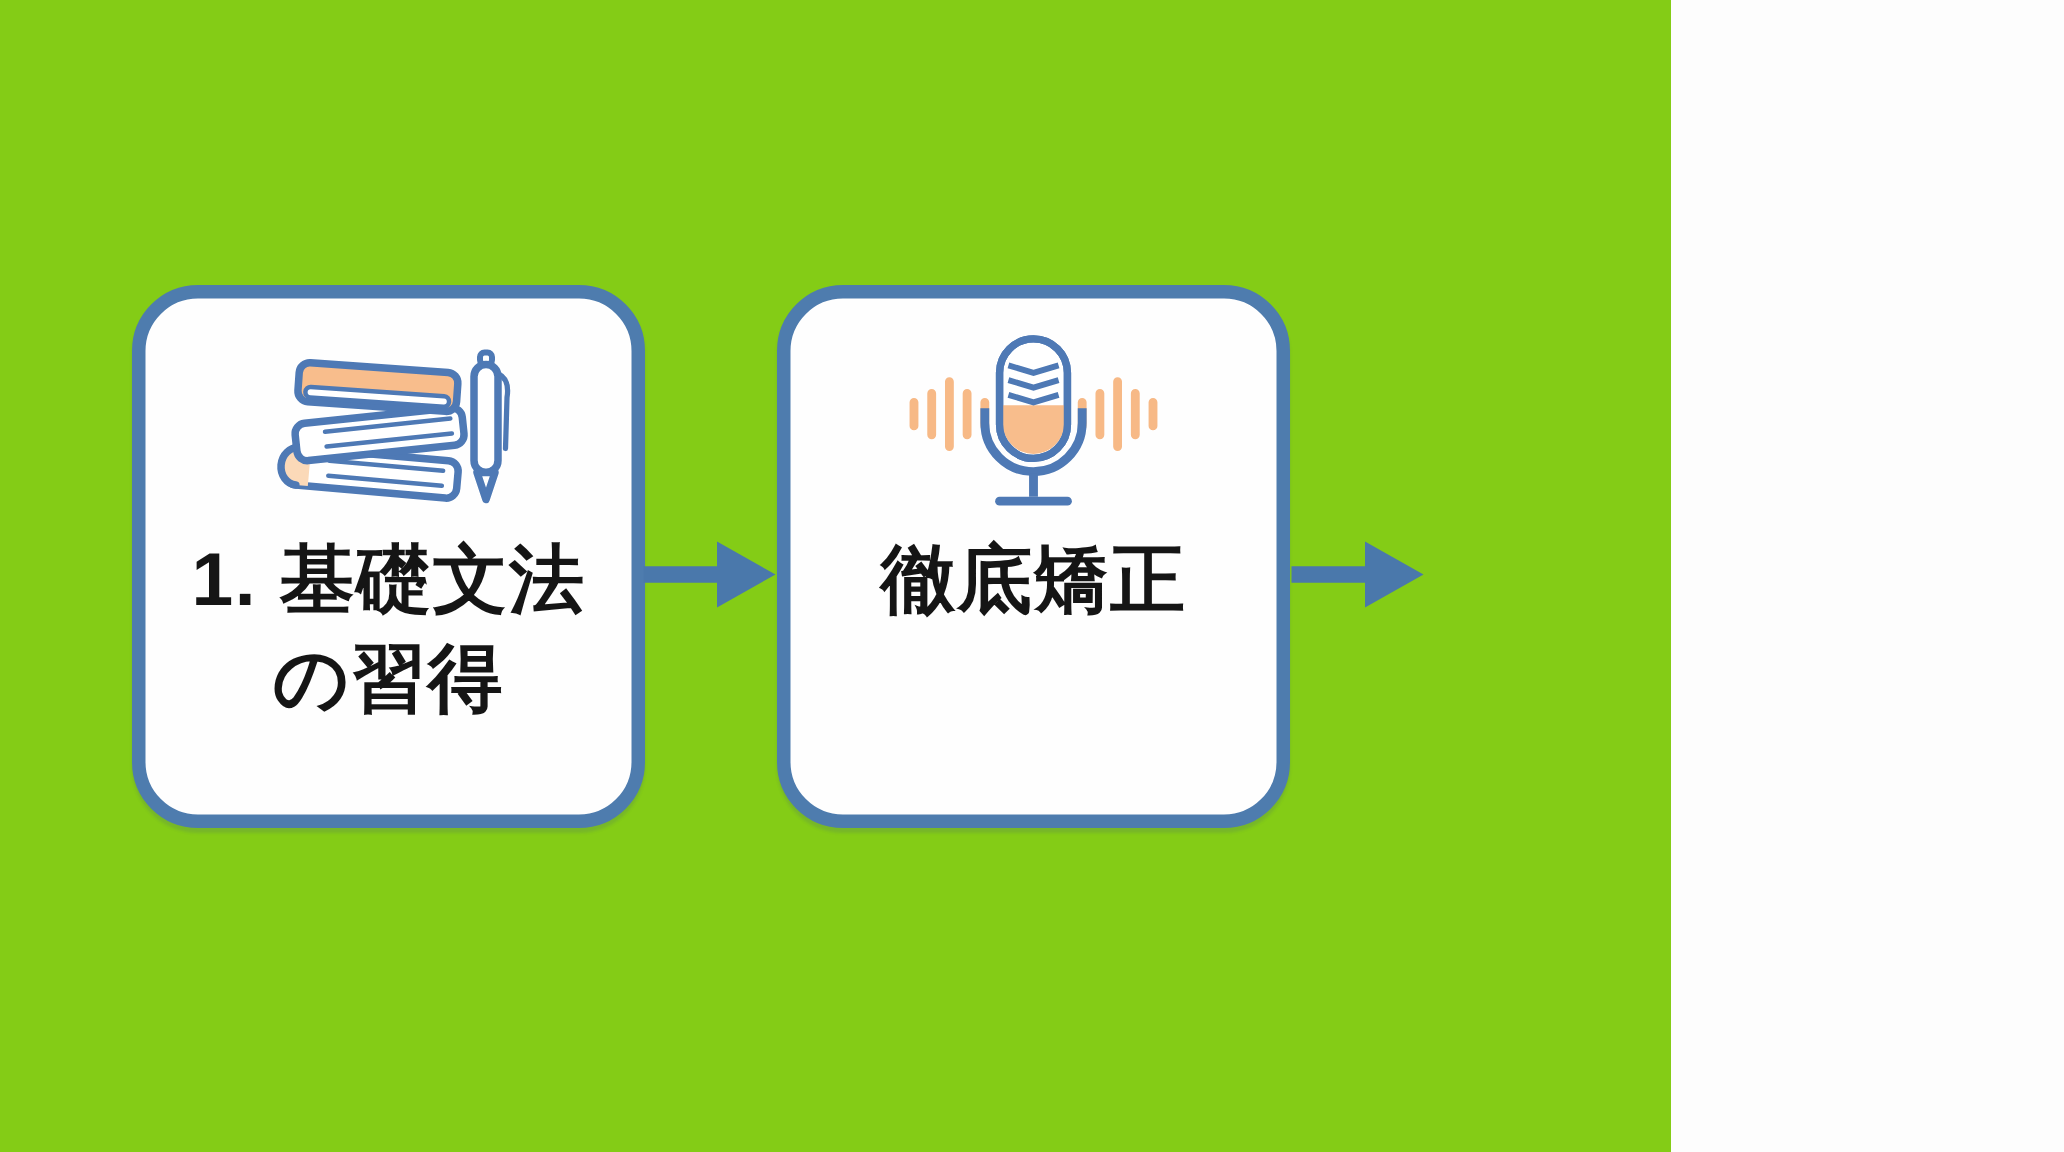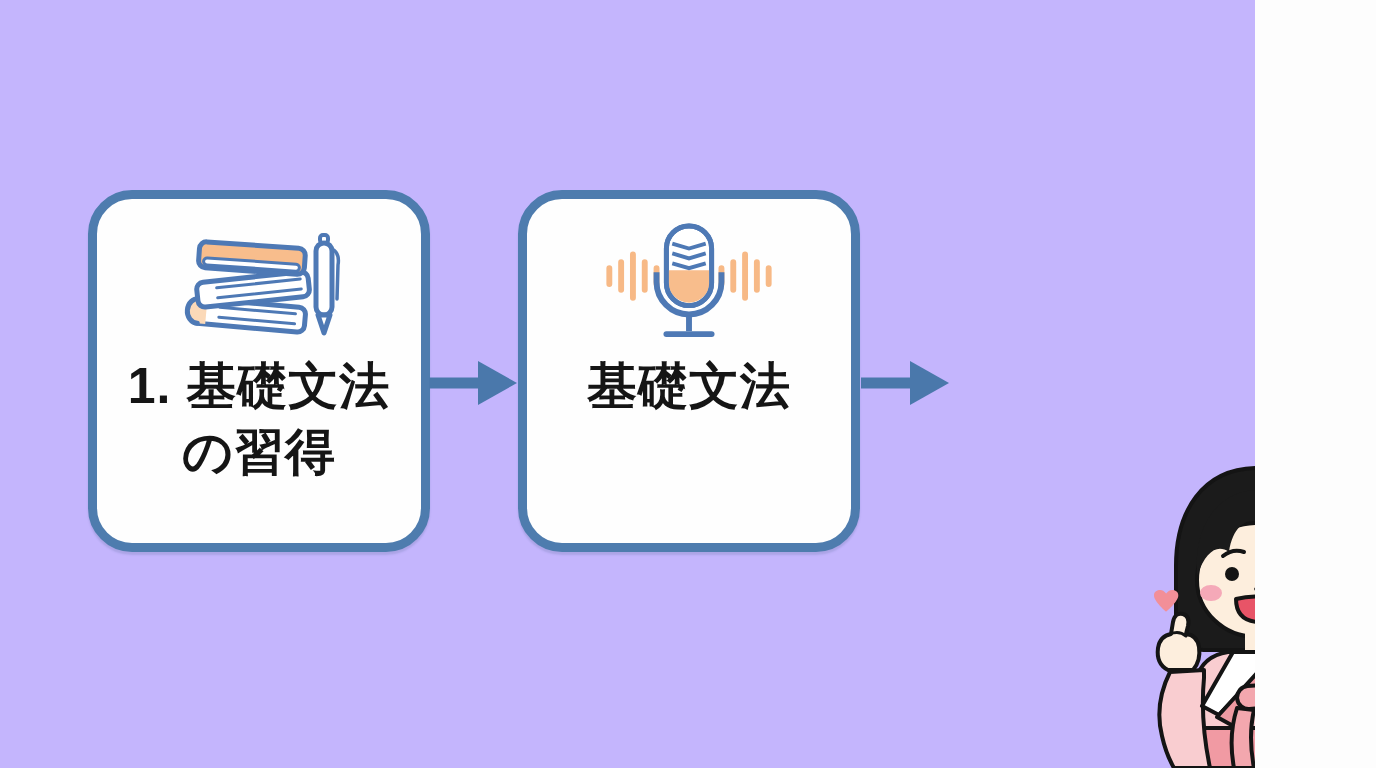--- a/index.html
+++ b/index.html
@@ -1,17 +1,17 @@
 <!DOCTYPE html>
 <html lang="ja"><head>
 <meta charset="utf-8">
 <style>
   html,body{margin:0;padding:0;background:#fdfdfd;}
   .canvas{
-    position:relative;width:1255px;height:768px;background:#c4b5fd;
+    position:relative;width:1114px;height:768px;background:#84cc16;
     overflow:hidden;font-family:"Liberation Sans","DejaVu Sans",sans-serif;
   }
   .step-box{
     position:absolute;top:190px;width:342px;height:362px;box-sizing:border-box;
     background:#fefefe;border:9px solid #4e7cae;border-radius:44px;
     box-shadow:0 3px 2px rgba(60,90,130,0.18);
     display:flex;flex-direction:column;align-items:center;padding-top:22px;
   }
   .icon-wrap{height:120px;display:flex;align-items:center;justify-content:center;}
   .icon-wrap svg{display:block;}
@@ -82,21 +82,21 @@
           <path d="M74 50 L116 50 L116 62 A21 21 0 0 1 74 62 Z" fill="#f8bd8c" stroke="none"></path>
           <rect x="72" y="5" width="46" height="81" rx="23" stroke-width="5"></rect>
           <path d="M78 23 L95 28 L112 23 M78 33 L95 38 L112 33 M78 43 L95 48 L112 43" stroke-width="4"></path>
           <path d="M62 52 V62 A33 33 0 0 0 128 62 V52" stroke-width="6"></path>
           <path d="M95 96 V112" stroke-width="6"></path>
           <path d="M72 115 H118" stroke-width="6" stroke-linecap="round"></path>
         </g>
       </svg>
     </div>
     <div class="step-label">
-      <div>基礎文法</div>
+      <div>徹底矯正</div>
     </div>
   </div>
 
   <svg class="flow-arrow" style="left:860px" viewBox="0 0 92 62">
     <line x1="1" y1="31" x2="56" y2="31" stroke="#4a78ab" stroke-width="11"></line>
     <polygon points="50,9 89,31 50,53" fill="#4a78ab"></polygon>
   </svg>
 
 
   <svg class="character" viewBox="0 0 236 306">

